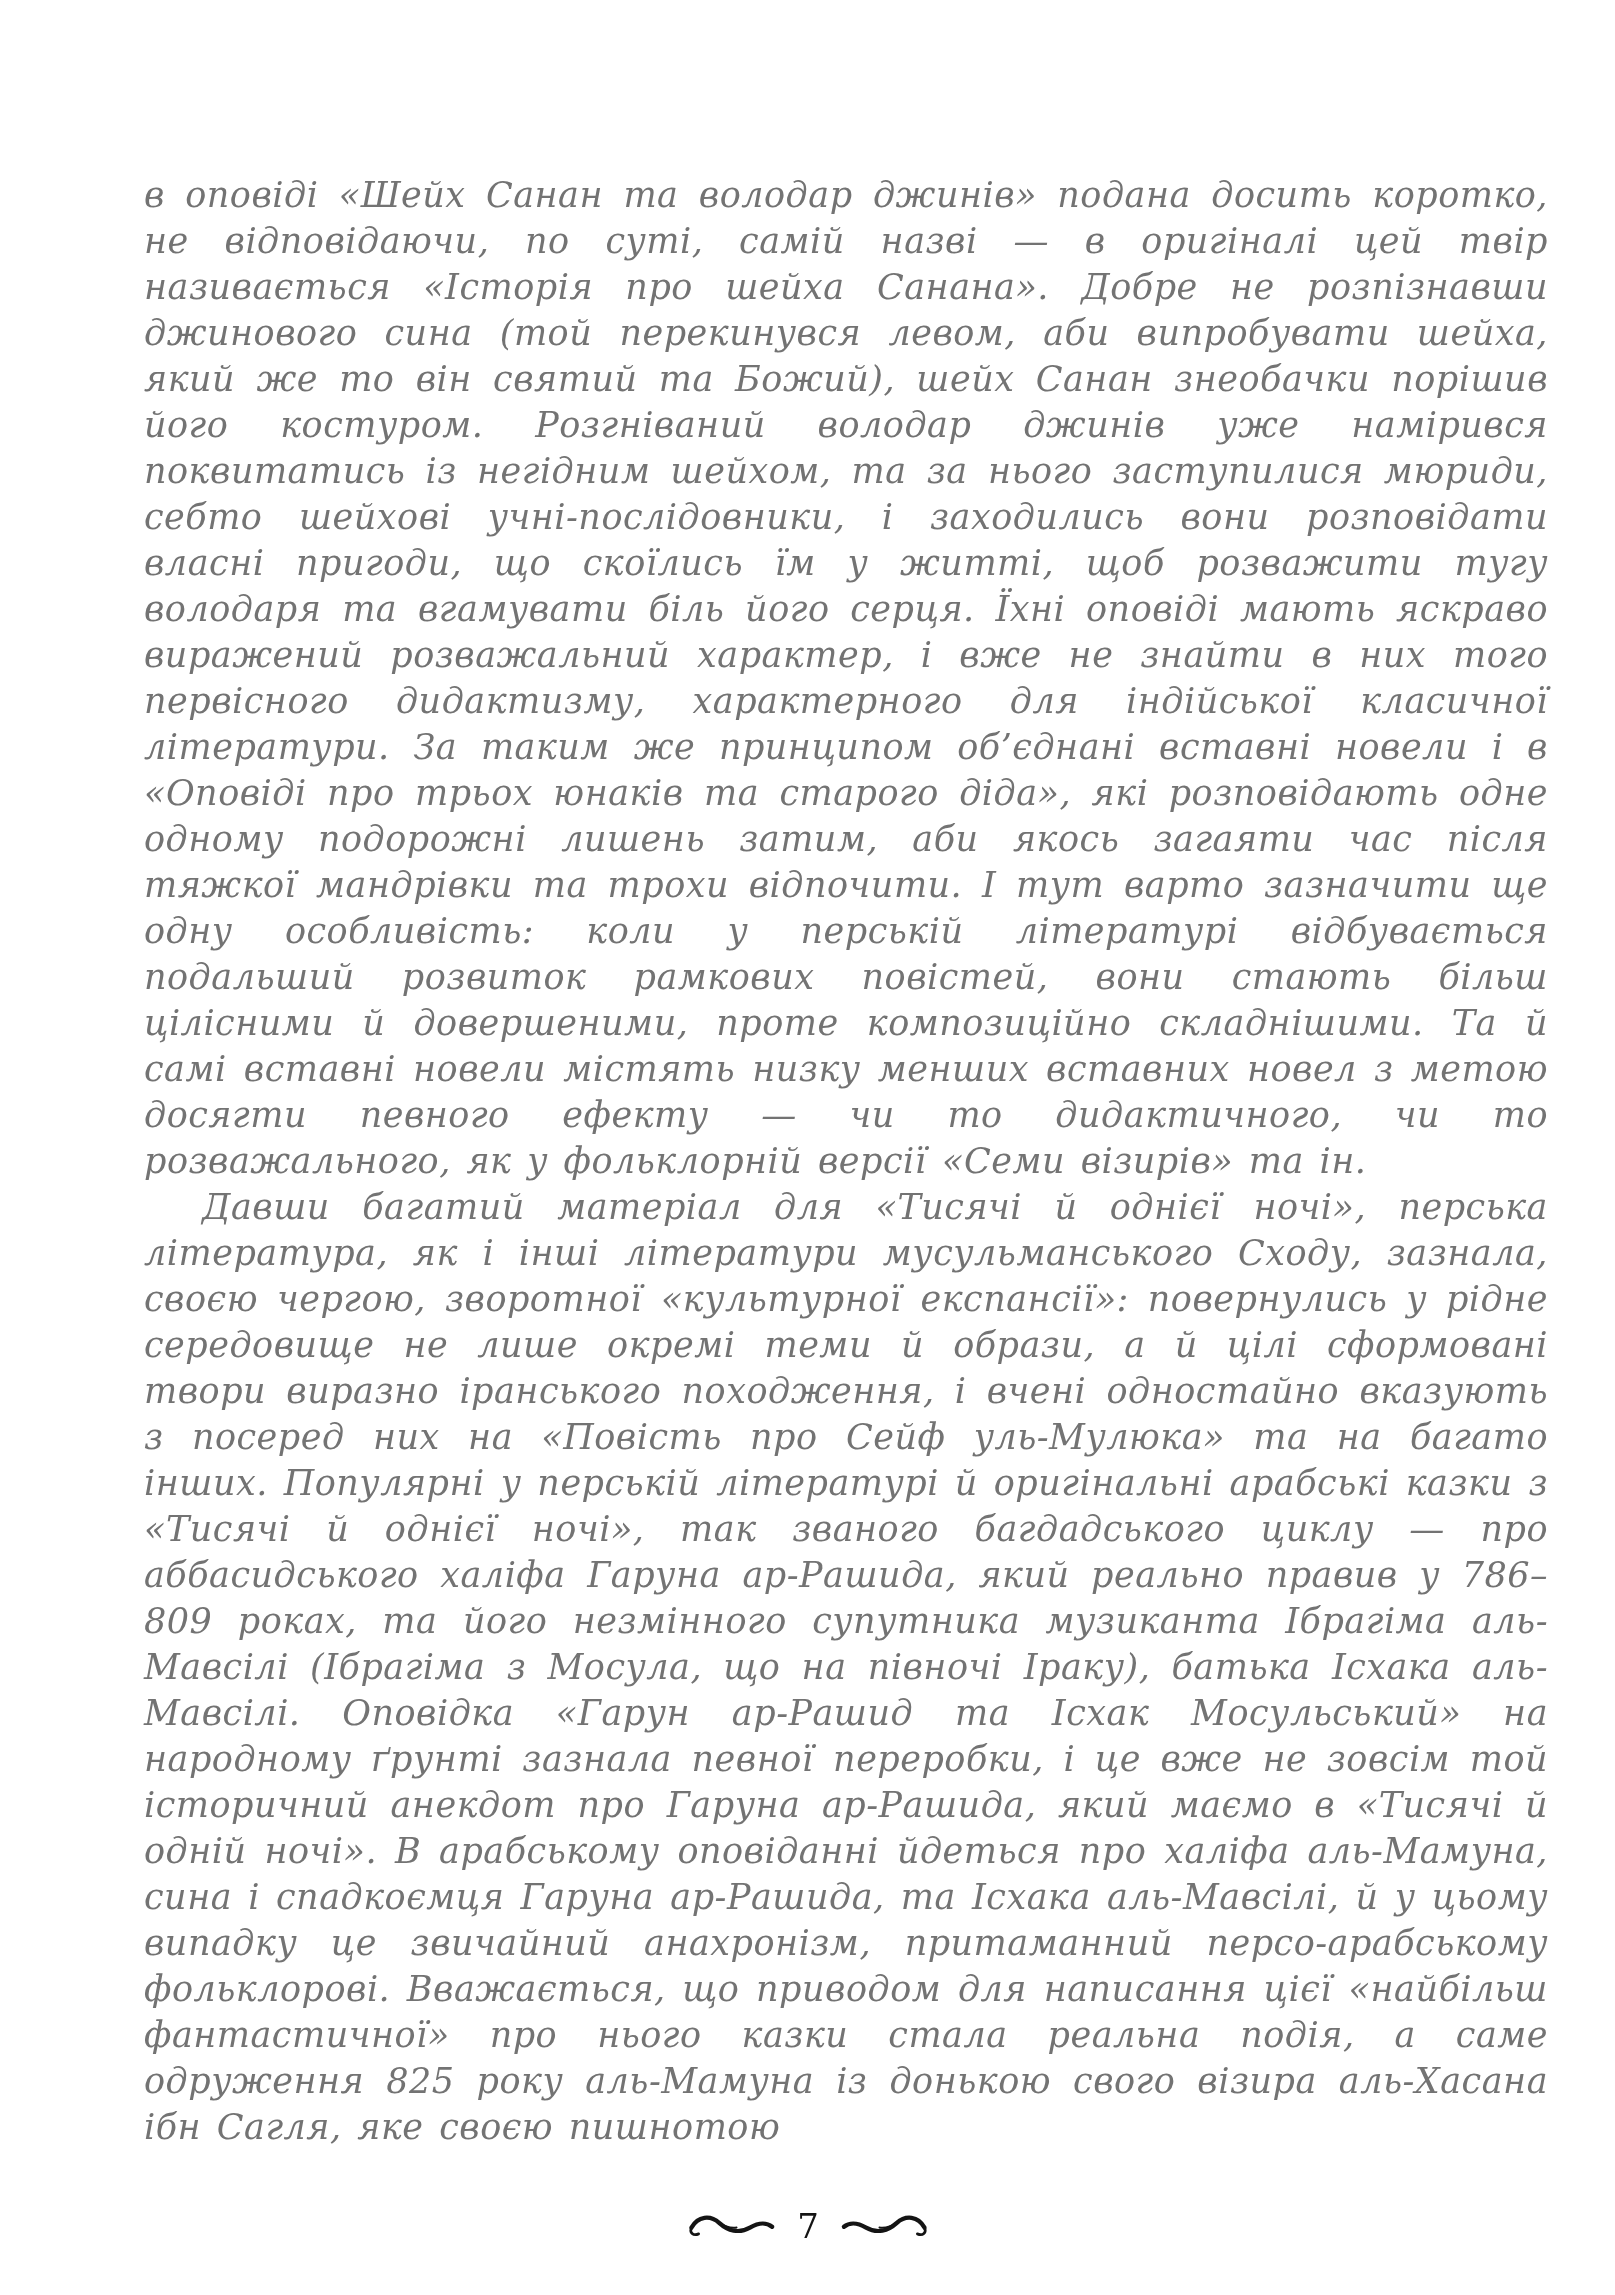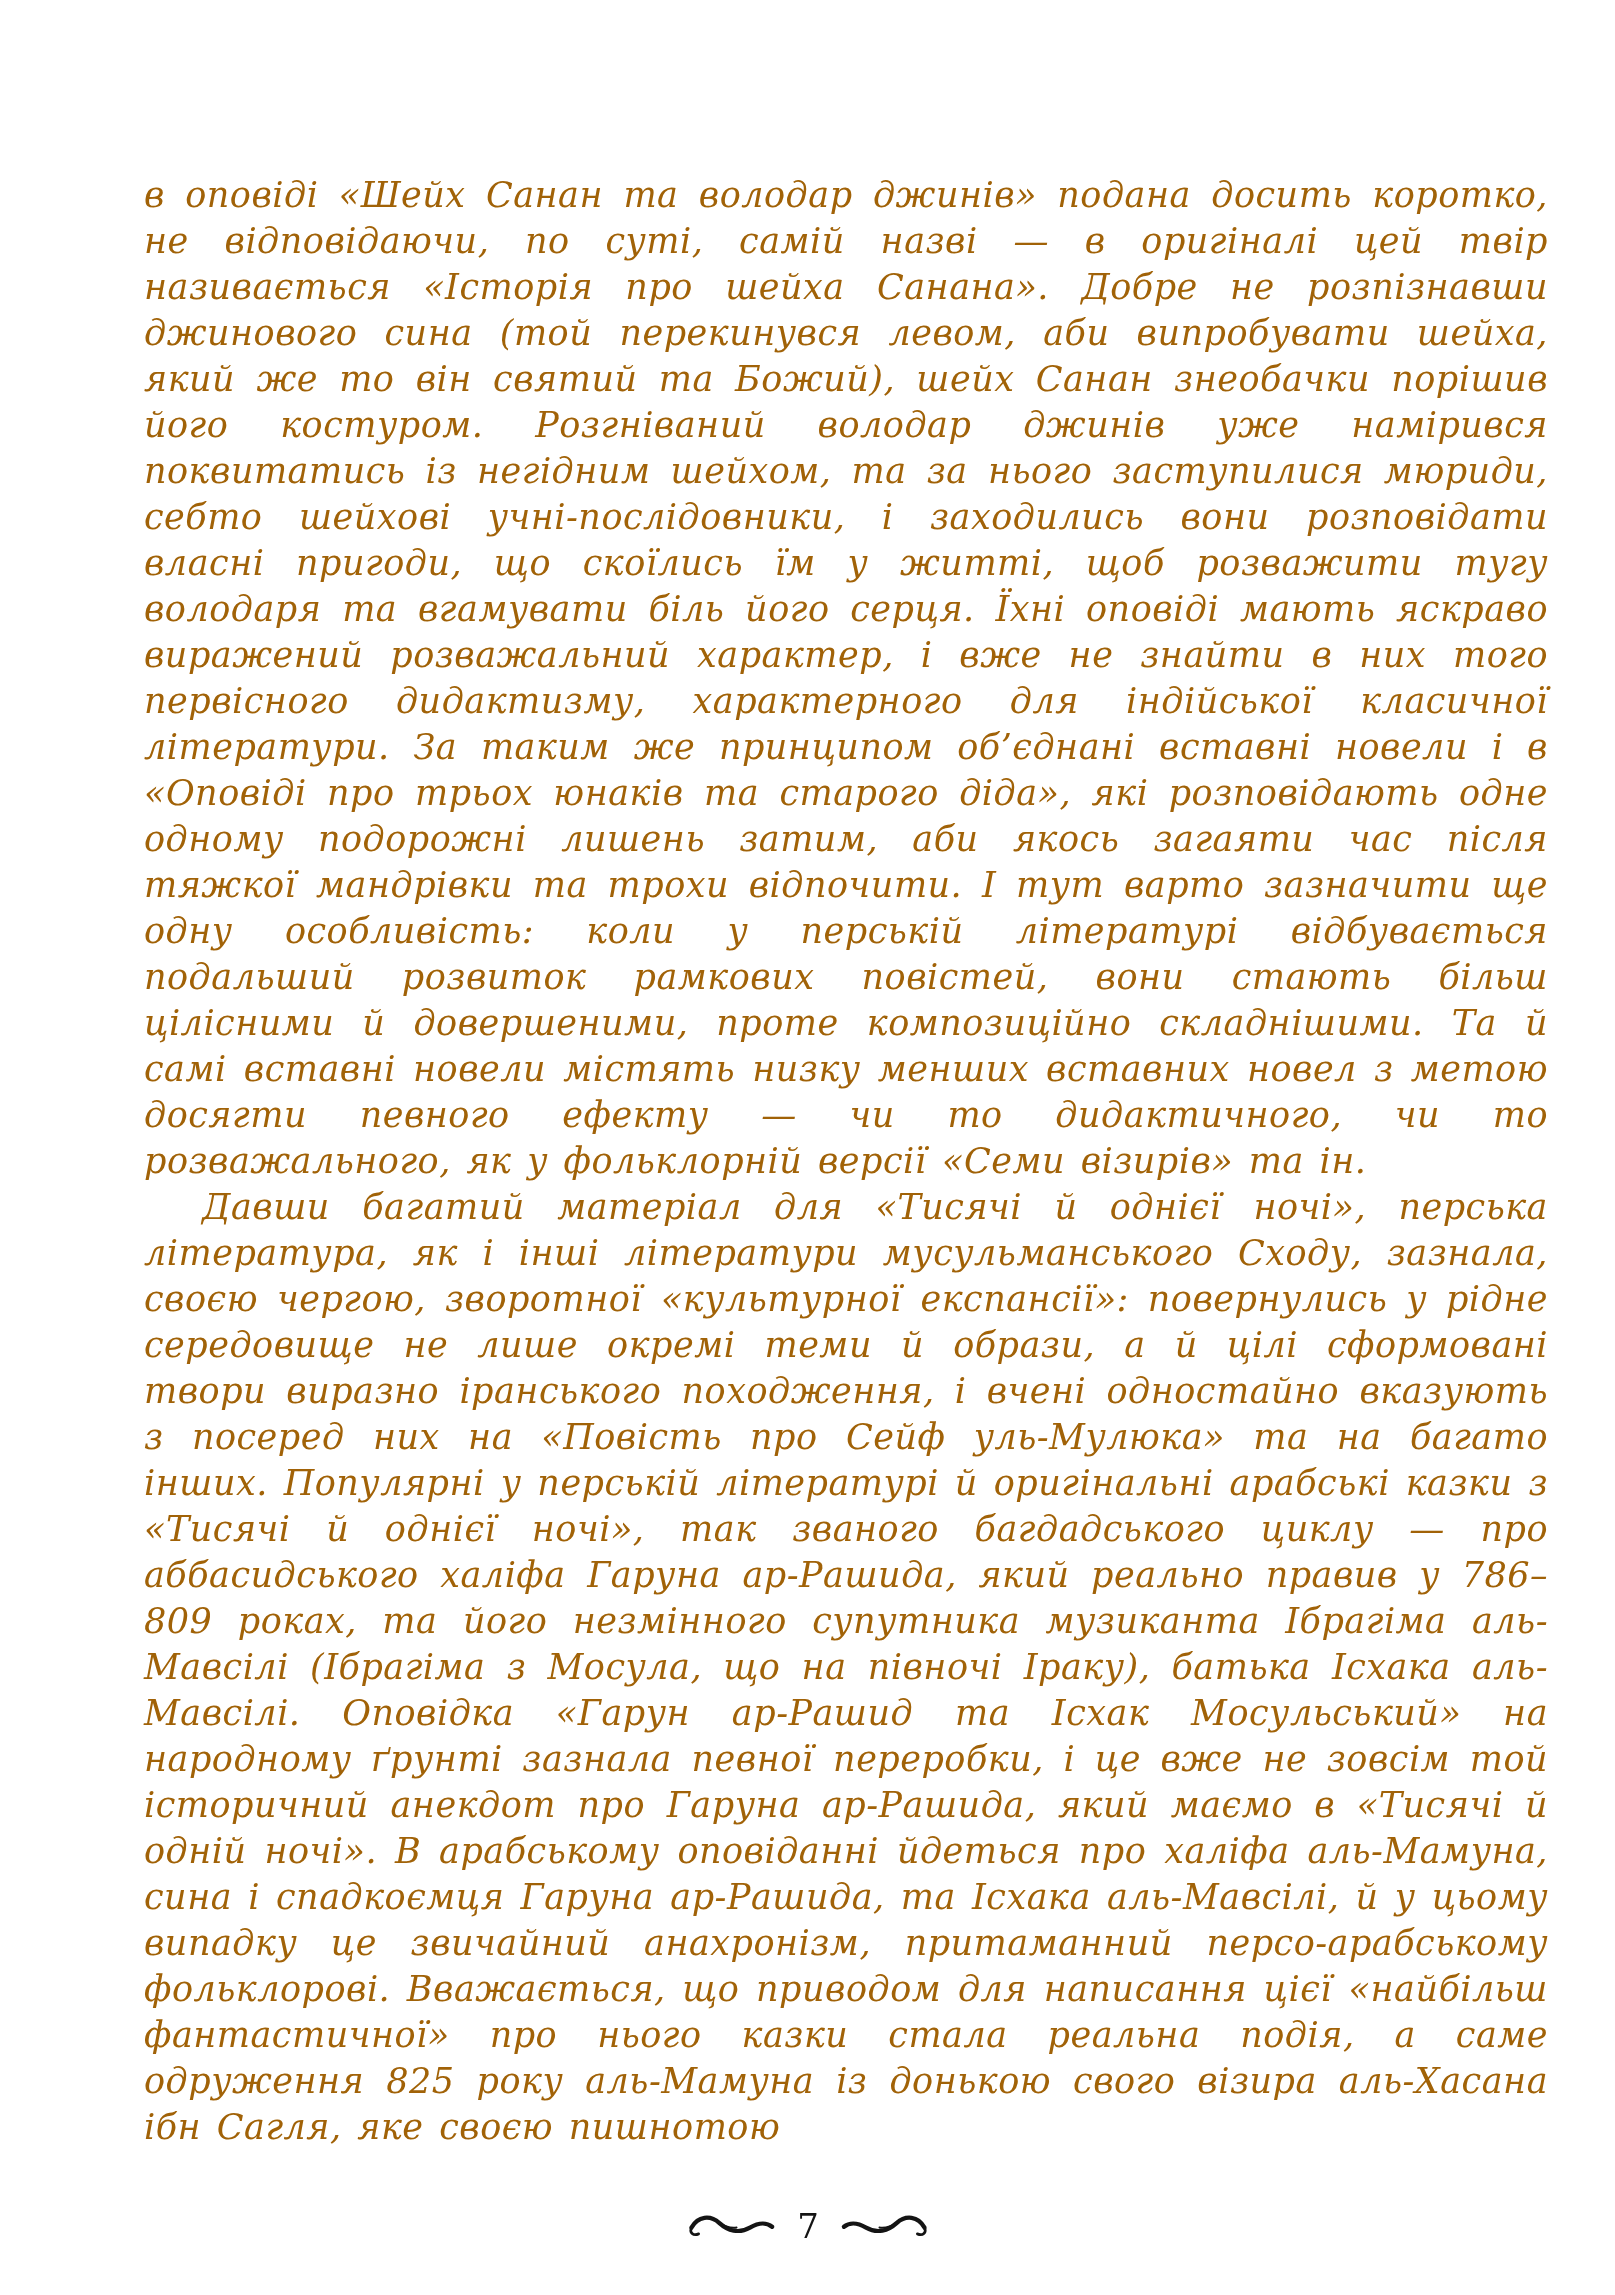--- a/index.html
+++ b/index.html
@@ -27,21 +27,21 @@
     top: 172px;
     width: 1404px;
   }
   .para {
     margin: 0;
     font-style: italic;
     font-size: 35px;
     line-height: 46px;
     letter-spacing: 0.5px;
     word-spacing: 4px;
-    color: #a16207;
+    color: #737373;
     text-align: justify;
     text-justify: inter-word;
   }
   .para.indent {
     text-indent: 58px;
   }
   .footer {
     position: absolute;
     left: 0;
     top: 2209px;

